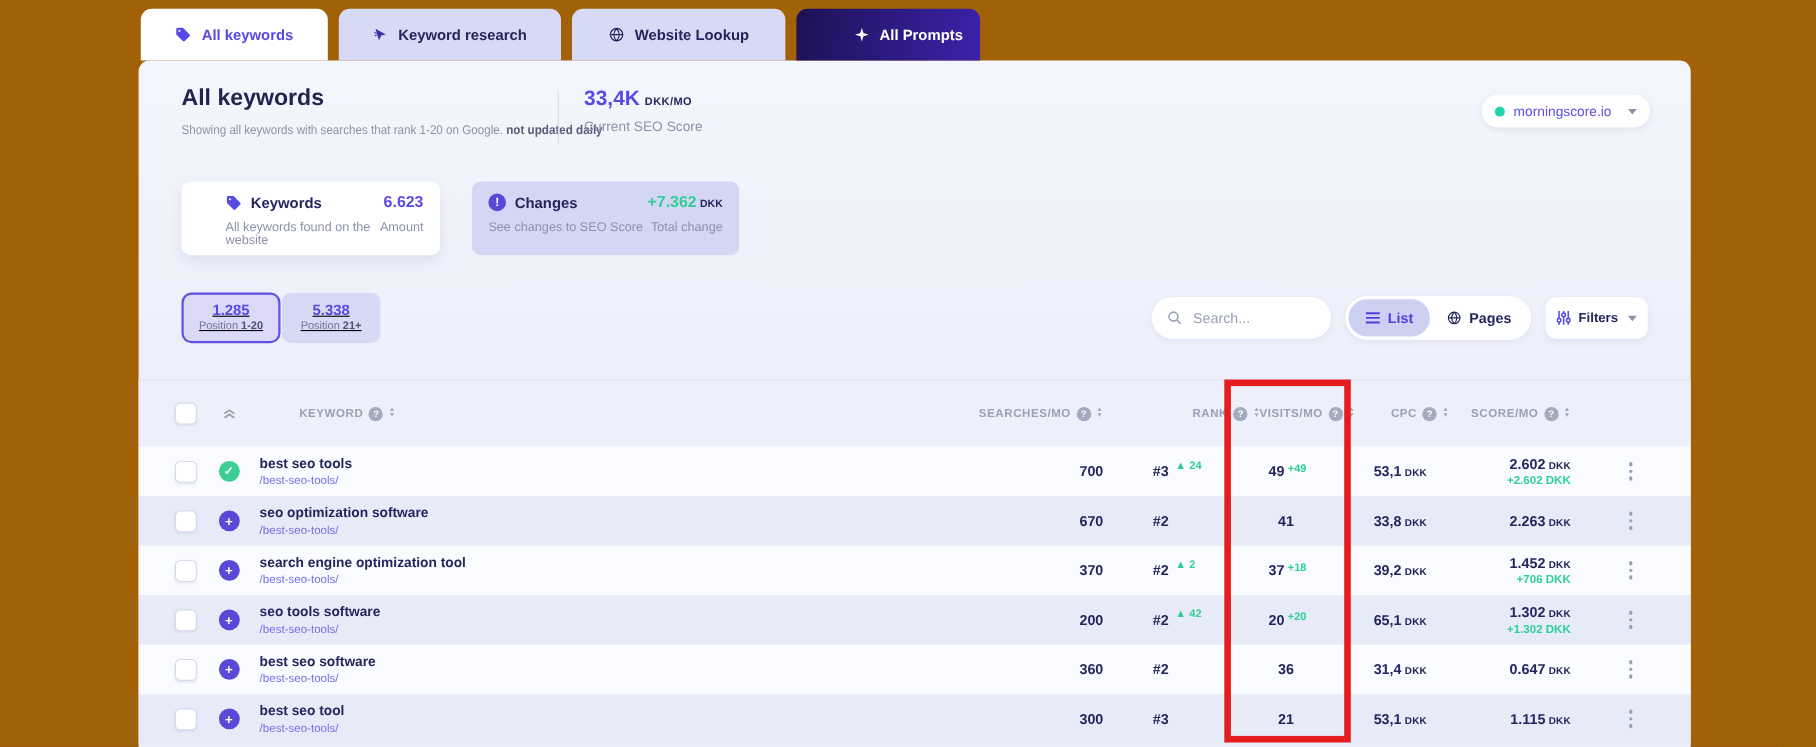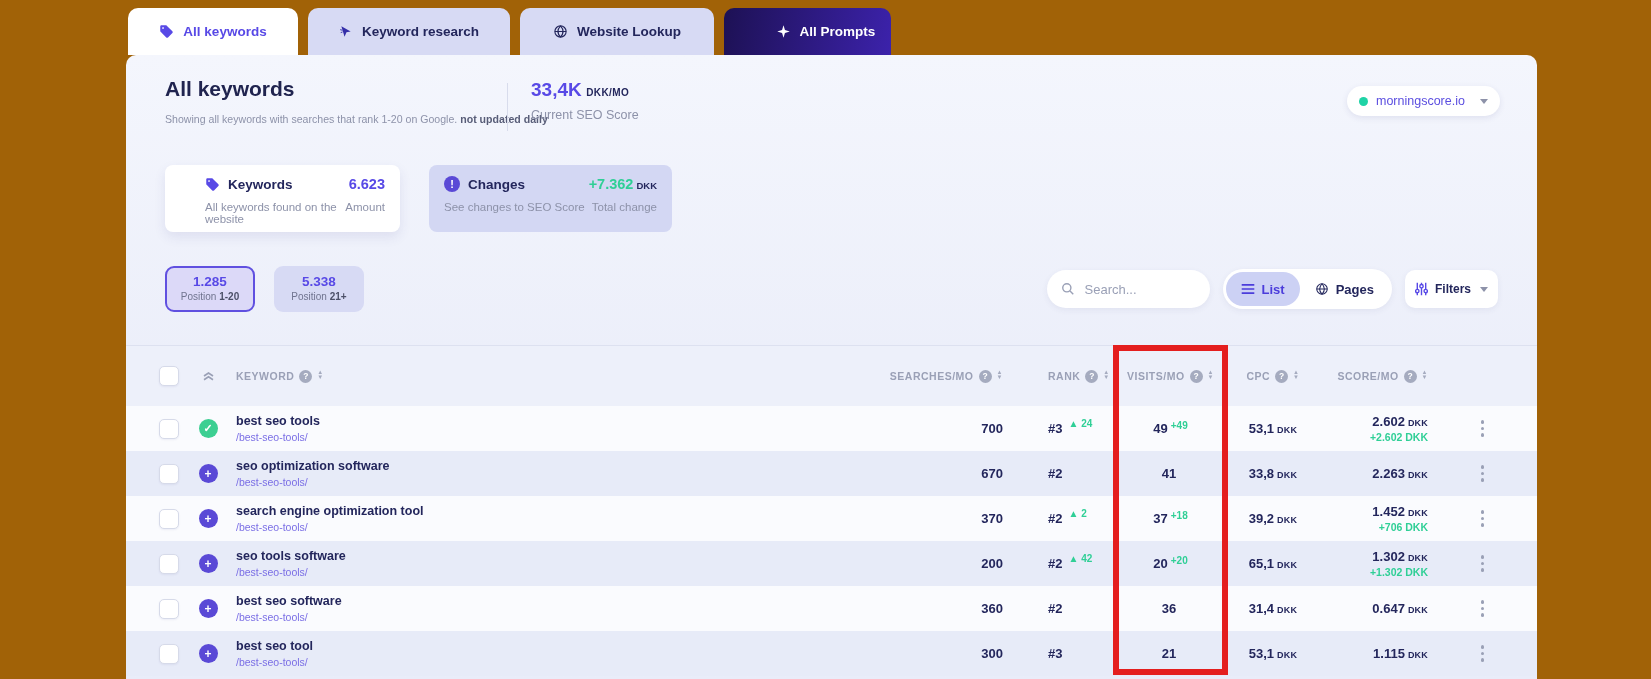--- a/index.html
+++ b/index.html
@@ -47,21 +47,21 @@
   .card-value{margin-left:auto;font-size:14.5px;font-weight:bold;}
   .val-purple{color:#5849e6;}
   .val-green{color:#2fcf96;}
   .val-suffix{font-size:9.5px;color:#23265c;margin-left:3px;}
   .card-bottom{display:flex;justify-content:space-between;margin-top:9px;font-size:11.5px;color:#8d92a9;}
   .alert-icon{width:16px;height:16px;border-radius:50%;background:#5a49d6;color:#fff;font-size:11px;font-weight:bold;
               display:flex;align-items:center;justify-content:center;flex:none;}
 
   
   .toolbar{position:absolute;left:39px;top:211px;width:1333px;height:46px;display:flex;align-items:center;}
-  .posbtns{display:flex;gap:19px;}
+  .posbtns{display:flex;gap:1px;text-decoration:underline;}
   .posbtn{width:90px;height:46px;border-radius:9px;box-sizing:border-box;text-align:center;padding-top:6px;
           background:#d7daf4;border:2px solid transparent;cursor:pointer;}
   .posbtn.active{background:#dcd9f8;border-color:#6050e0;}
   .posbtn-val{font-size:13.5px;font-weight:bold;color:#5849e6;}
   .posbtn-lab{font-size:10px;color:#70748f;margin-top:2px;}
   .posbtn-lab b{color:#4c5068;}
   .tool-right{margin-left:auto;display:flex;align-items:center;gap:13px;}
   .searchbox{width:163px;height:38px;background:#fff;border-radius:19px;display:flex;align-items:center;
              gap:8px;padding:0 14px;box-sizing:border-box;box-shadow:0 2px 6px rgba(50,50,120,.07);}
   .searchbox input{border:0;outline:0;background:transparent;font-size:13px;color:#444;width:110px;
@@ -75,21 +75,21 @@
   .filters-btn{width:93px;height:38px;background:#fff;border-radius:10px;display:flex;align-items:center;
                justify-content:center;gap:7px;font-size:12px;font-weight:bold;color:#23265c;cursor:pointer;
                box-shadow:0 2px 6px rgba(50,50,120,.07);}
 
   
   .tablewrap{position:absolute;left:0;top:290px;width:1411px;}
   .thead,.trow{display:grid;grid-template-columns:26px 34px 44px 540px 233px 110px 115px 90px 110px 1fr;
                align-items:center;}
   .thead{height:60px;background:#edf0fa;border-top:1px solid #dde1f0;
          font-size:10.5px;font-weight:bold;letter-spacing:.5px;color:#9aa0b6;}
-  .th{display:flex;align-items:flex-start;gap:5px;white-space:nowrap;}
+  .th{display:flex;align-items:center;gap:5px;white-space:nowrap;margin-left:36px;}
   .th-right{justify-content:flex-end;}
   .th-center{justify-content:center;}
   .th-rank{padding-left:45px;}
   .help{width:13px;height:13px;border-radius:50%;background:#a5abbf;color:#fff;font-size:8.5px;font-weight:bold;
         display:inline-flex;align-items:center;justify-content:center;flex:none;letter-spacing:0;}
   .sort{display:inline-flex;flex-direction:column;line-height:5px;font-size:6px;color:#a5abbf;cursor:pointer;}
   .trow{height:45px;font-size:13px;}
   .trow:nth-child(odd){background:#fafbfe;}
   .trow:nth-child(even){background:#e7ebf8;}
   .checkbox{width:18px;height:18px;border-radius:5px;background:#fff;border:1px solid #d6dae9;display:block;

